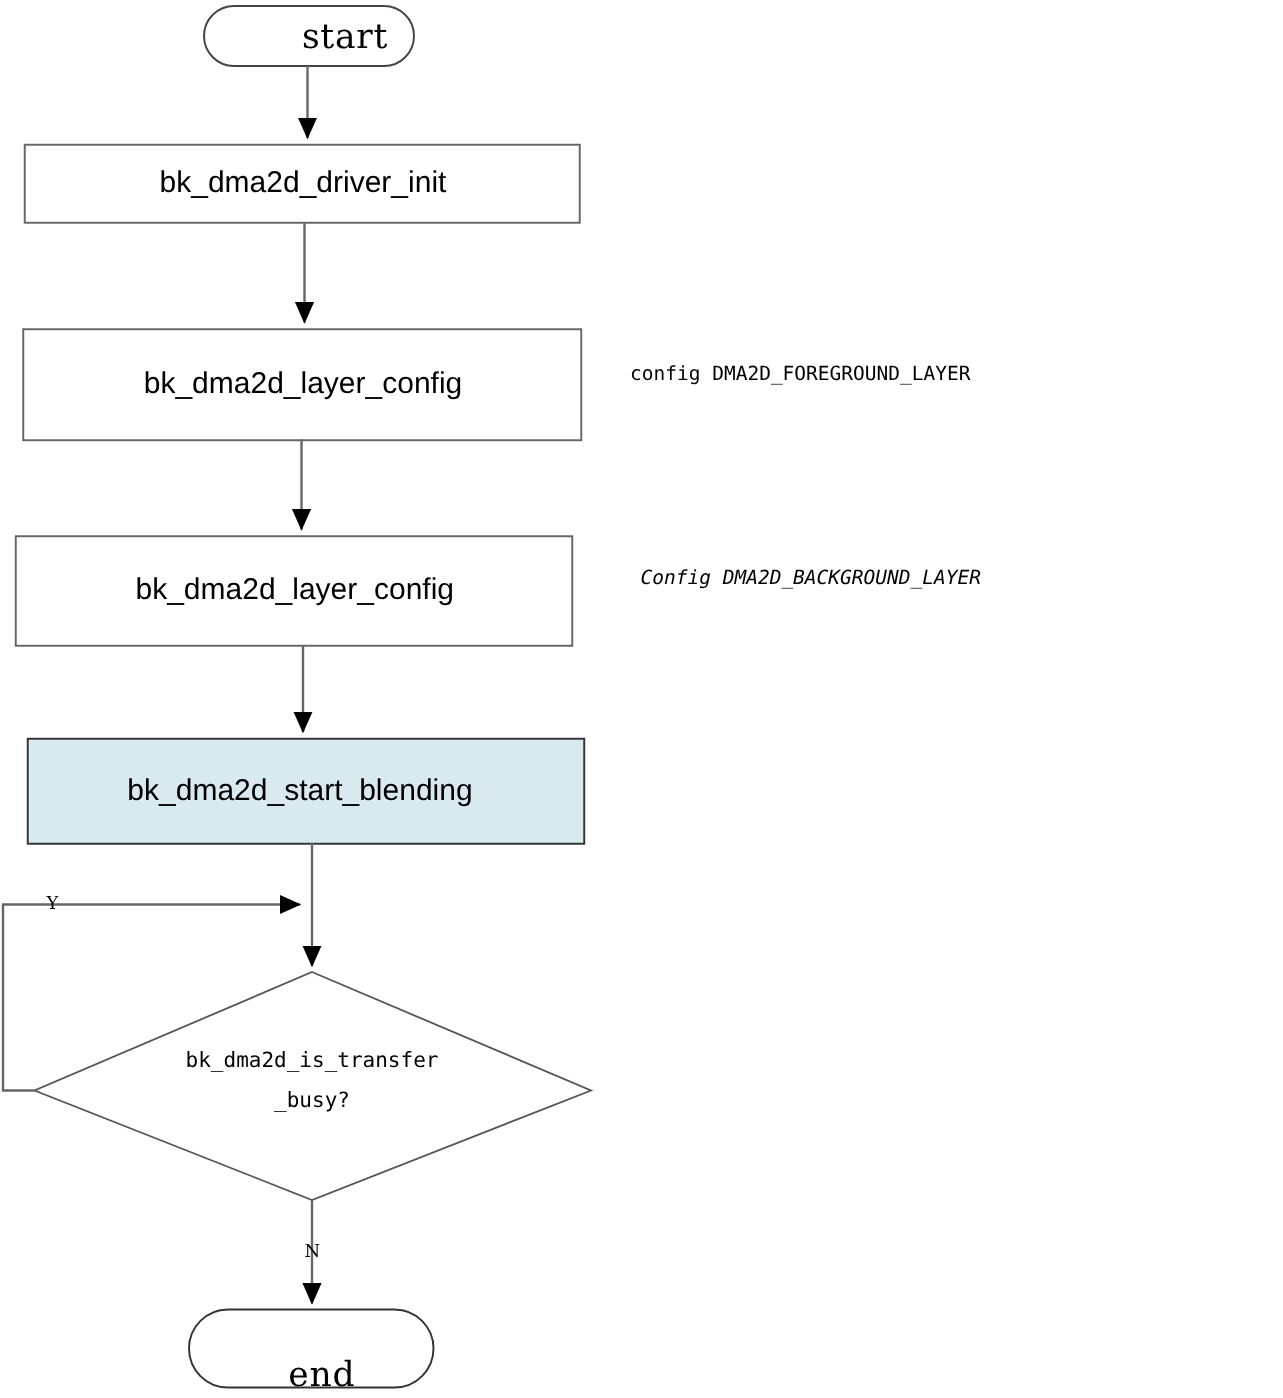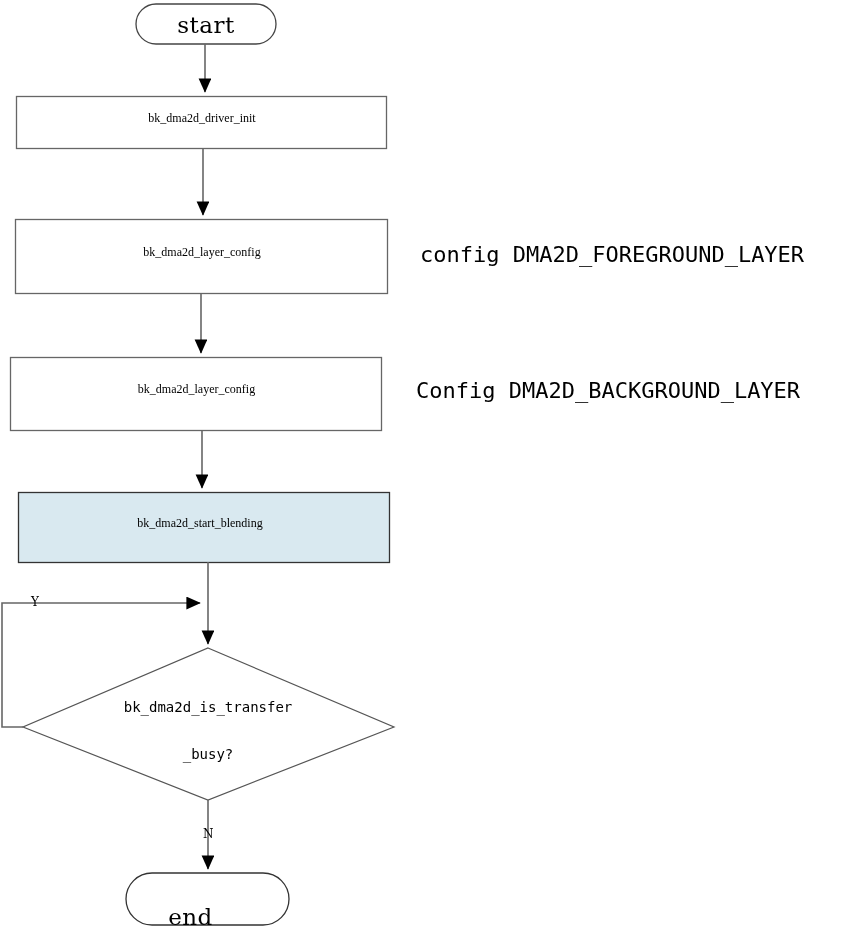--- a/index.html
+++ b/index.html
@@ -25,34 +25,35 @@
     position: absolute;
     text-align: center;
     color: #000000;
     white-space: pre;
     pointer-events: none;
   }
   .terminal-label {
     font-family: "DejaVu Serif", "Liberation Serif", serif;
     font-size: 23px;
     letter-spacing: 0.5px;
+    padding-left: 24px;
   }
   .process-label {
-    font-family: Liberation Serif, serif;
-    font-size: 12px;
+    font-family: Liberation Sans, sans-serif;
+    font-size: 20px;
   }
   .decision-label {
     font-family: "DejaVu Sans Mono", "Liberation Mono", monospace;
     font-size: 14px;
     line-height: 1.35;
   }
   .side-note {
     position: absolute;
     font-family: "DejaVu Sans Mono", "Liberation Mono", monospace;
-    font-size: 22px;
+    font-size: 13px;
     color: #000000;
     white-space: pre;
     text-align: center;
   }
   .edge-label {
     position: absolute;
     font-family: "DejaVu Serif", "Liberation Serif", serif;
     font-size: 12px;
     color: #000000;
     white-space: pre;
@@ -105,27 +106,27 @@
 
 <div class="node-label process-label" style="left:17px; top:111px; width:370px;">bk_dma2d_driver_init</div>
 
 <div class="node-label process-label" style="left:16px; top:245px; width:372px;">bk_dma2d_layer_config</div>
 
 <div class="node-label process-label" style="left:11px; top:382px; width:371px;">bk_dma2d_layer_config</div>
 
 <div class="node-label process-label" style="left:19px; top:516px; width:362px;">bk_dma2d_start_blending</div>
 
 <div class="node-label decision-label" style="left:8px; top:698px; width:400px;">bk_dma2d_is_transfer</div>
-<div class="node-label decision-label" style="left:8px; top:725px; width:400px;margin-top:20px;">_busy?</div>
+<div class="node-label decision-label" style="left:8px; top:725px; width:400px;">_busy?</div>
 
 <div class="node-label terminal-label" style="left:126px; top:904px; width:129px;">end</div>
 
 <div class="side-note" style="left:420px; top:242px;">config DMA2D_FOREGROUND_LAYER</div>
 
-<div class="side-note" style="left:416px; top:378px;">Config DMA2D_BACKGROUND_LAYER</div>
+<div class="side-note" style="left:427px; top:378px;font-style:italic;">Config DMA2D_BACKGROUND_LAYER</div>
 
 <div class="edge-label" style="left:31px; top:595px;">Y</div>
 
 <div class="edge-label" style="left:203px; top:827px;">N</div>
 
 <div class="hit" style="left:136px; top:4px; width:140px; height:40px;"></div>
 <div class="hit" style="left:16px; top:96px; width:371px; height:53px;"></div>
 <div class="hit" style="left:15px; top:219px; width:373px; height:75px;"></div>
 <div class="hit" style="left:10px; top:357px; width:372px; height:74px;"></div>
 <div class="hit" style="left:18px; top:492px; width:372px; height:71px;"></div>

